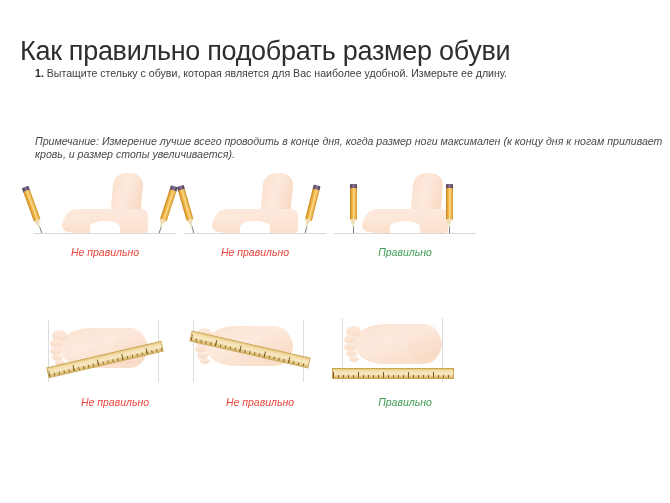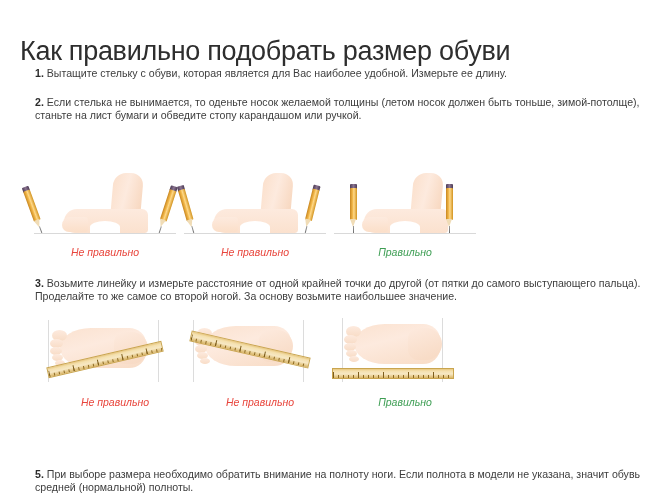--- a/index.html
+++ b/index.html
@@ -147,25 +147,22 @@
 
 <div class="page">
 
   <h1 class="title">Как правильно подобрать размер обуви</h1>
 
   <p class="para" style="top:56px;">
     <span class="num">1.</span>
     <span>Вытащите стельку с обуви, которая является для Вас наиболее удобной. Измерьте ее длину.</span>
   </p>
 
-  <p class="para" style="top:85px;">
-    <span class="num">2.</span>
-    <span>Если стелька не вынимается, то оденьте носок желаемой толщины (летом носок должен быть тоньше, зимой-потолще), станьте на лист бумаги и обведите стопу карандашом или ручкой.</span>
-  </p>
-
+
+  <p class="para note" style="top:124px;">Примечание: Измерение лучше всего проводить в конце дня, когда размер ноги максимален (к концу дня к ногам приливает кровь, и размер стопы увеличивается).</p>
 
   <div class="row" style="top:162px;">
 
     <div class="panel" style="left:30px;">
       <div class="baseline"></div>
       <div class="foot-side">
         <div class="leg"></div>
           <div class="sole"></div>
         <div class="arch"></div>
           <div class="toes"></div>
@@ -225,24 +222,20 @@
       <div class="pencil" style="left:116px;bottom:26px;transform:rotate(0deg);">
         <div class="cap"></div>
           <div class="body"></div>
           <div class="tipwood"></div>
           <div class="lead"></div>
       </div>
       <div class="caption good">Правильно</div>
     </div>
   </div>
 
-  <p class="para" style="top:266px;">
-    <span class="num">3.</span>
-    <span>Возьмите линейку и измерьте расстояние от одной крайней точки до другой (от пятки до самого выступающего пальца). Проделайте то же самое со второй ногой. За основу возьмите наибольшее значение.</span>
-  </p>
 
   <div class="row" style="top:312px;">
 
     <div class="panel" style="left:40px;">
       <div class="vguide" style="left:8px;top:8px;height:62px;"></div>
       <div class="vguide" style="left:118px;top:8px;height:62px;"></div>
       <div class="foot-top" style="left:10px;top:16px;">
         <div class="pad"></div>
           <div class="heel"></div>
         <div class="t t1"></div>
@@ -291,18 +284,14 @@
       </div>
       <div class="ruler" style="left:2px;top:56px;width:122px;transform:rotate(0deg);">
         <div class="ticks"></div>
           <div class="ticks2"></div>
       </div>
       <div class="caption good">Правильно</div>
     </div>
   </div>
 
 
-  <p class="para" style="top:457px;">
-    <span class="num">5.</span>
-    <span>При выборе размера необходимо обратить внимание на полноту ноги. Если полнота в модели не указана, значит обувь средней (нормальной) полноты.</span>
-  </p>
 
 </div>
 
 </body></html>

